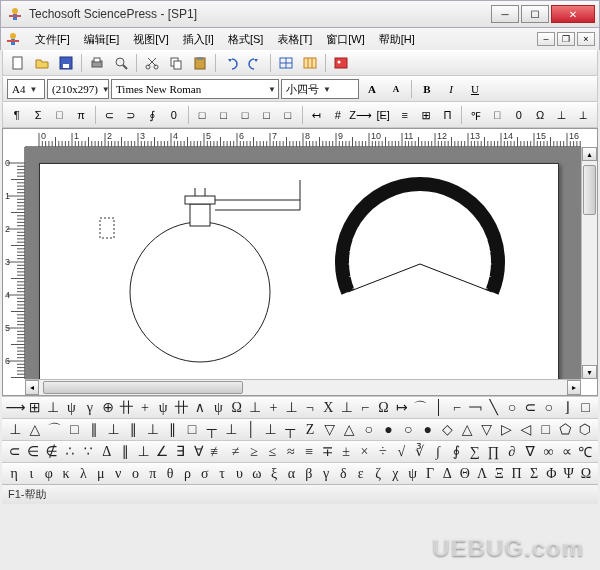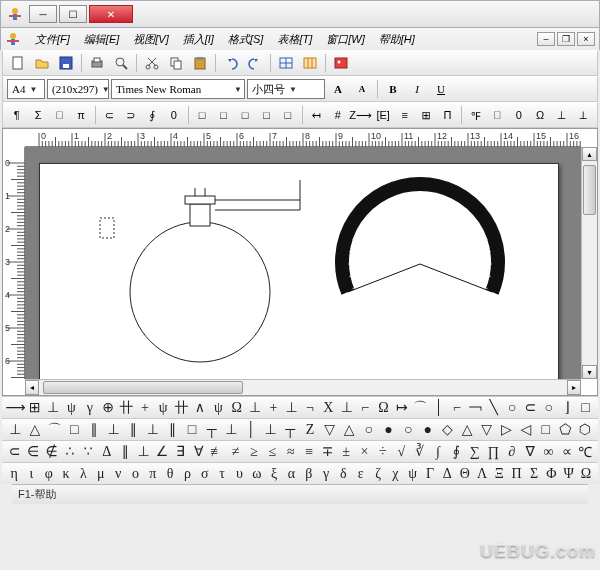--- a/index.html
+++ b/index.html
@@ -5,21 +5,21 @@
 * { box-sizing: border-box; margin: 0; padding: 0; }
 body { font-family: "Microsoft YaHei", Tahoma, sans-serif; font-size: 11px; background: #ececec; width: 600px; height: 570px; overflow: hidden; position: relative; }
 .titlebar { height: 28px; background: linear-gradient(#f8f8f8,#e4e4e4); border: 1px solid #aab; display: flex; align-items: center; padding: 0 4px 0 6px; }
 .titlebar .icon { width: 16px; height: 16px; margin-right: 6px; }
 .titlebar .title { flex: 1; color: #333; font-size: 12px; }
 .winbtns { display: flex; gap: 2px; }
 .winbtn { width: 28px; height: 18px; border: 1px solid #8b8b8b; background: linear-gradient(#fdfdfd,#e0e0e0); display: flex; align-items: center; justify-content: center; font-size: 10px; cursor: pointer; }
 .winbtn.close { background: linear-gradient(#e77,#c23); color: #fff; border-color: #a22; width: 44px; }
 .menubar { height: 22px; background: linear-gradient(#f6f6f6,#ececec); border-left: 1px solid #aab; border-right: 1px solid #aab; display: flex; align-items: center; padding: 0 4px; gap: 2px; }
 .menubar .micon { width: 16px; height: 16px; margin-right: 6px; }
-.menuitem { padding: 2px 6px; cursor: pointer; font-style: italic; }
+.menuitem { padding: 2px 6px; cursor: pointer; }
 .mdi-btns { margin-left: auto; display: flex; gap: 2px; }
 .mdi-btn { width: 18px; height: 14px; border: 1px solid #999; background: linear-gradient(#fff,#e6e6e6); display: flex; align-items: center; justify-content: center; font-size: 9px; cursor: pointer; }
 .toolbar { height: 26px; background: linear-gradient(#fdfdfd,#e6e6e6); border: 1px solid #c9c9c9; border-top-color: #fff; display: flex; align-items: center; padding: 0 4px; gap: 2px; margin: 0 2px; }
 .tbtn { width: 22px; height: 20px; display: flex; align-items: center; justify-content: center; cursor: pointer; border: 1px solid transparent; border-radius: 2px; }
 .sep { width: 1px; height: 18px; background: #bbb; margin: 0 2px; }
 .dropdown { height: 20px; border: 1px solid #7a7a7a; background: #fff; display: flex; align-items: center; padding: 0 2px 0 4px; font-family: "Times New Roman", serif; cursor: pointer; text-align: right; }
 .dropdown .dd-arrow { margin-left: 4px; font-size: 8px; color: #333; }
 .workarea { position: relative; margin: 0 2px; border: 1px solid #999; background: #fff; height: 268px; display: flex; }
 .hrule { position: absolute; top: 0; left: 22px; right: 16px; height: 18px; background: #fff; border-bottom: 1px solid #888; }
 .vrule { position: absolute; top: 18px; left: 0; width: 22px; bottom: 16px; background: #fff; border-right: 1px solid #888; }
@@ -27,36 +27,37 @@
 .page { position: absolute; top: 16px; left: 14px; width: 520px; height: 300px; background: #fff; border: 1px solid #333; box-shadow: 2px 2px 4px rgba(0,0,0,0.4); }
 .vscroll { position: absolute; right: 0; top: 18px; width: 16px; bottom: 16px; background: #f0f0f0; border-left: 1px solid #bbb; }
 .hscroll { position: absolute; bottom: 0; left: 22px; right: 16px; height: 16px; background: #f0f0f0; border-top: 1px solid #bbb; }
 .sbtn { background: linear-gradient(#fff,#ddd); border: 1px solid #999; display: flex; align-items: center; justify-content: center; font-size: 8px; }
 .vscroll .sbtn { height: 14px; }
 .hscroll .sbtn { width: 14px; height: 100%; position: absolute; }
 .sthumb-v { position: absolute; top: 18px; left: 1px; right: 1px; height: 50px; background: linear-gradient(90deg,#eee,#ccc); border: 1px solid #999; border-radius: 2px; }
 .sthumb-h { position: absolute; left: 18px; top: 1px; bottom: 1px; width: 200px; background: linear-gradient(#eee,#ccc); border: 1px solid #999; border-radius: 2px; }
 .toolrow { height: 22px; background: linear-gradient(#fdfdfd,#e6e6e6); border-top: 1px solid #c9c9c9; display: flex; align-items: center; padding: 0 4px; gap: 1px; margin: 0 2px; overflow: hidden; font-family: "Times New Roman", serif; }
 .sym { width: 19px; height: 18px; display: flex; align-items: center; justify-content: center; cursor: pointer; font-size: 14px; color: #222; }
-.statusbar { height: 20px; background: linear-gradient(#f6f6f6,#e4e4e4); border-top: 1px solid #bbb; display: flex; align-items: center; padding: 0 6px; margin: 0 12px; font-size: 11px; color: #333; }
+.statusbar { height: 20px; background: linear-gradient(#f6f6f6,#e4e4e4); border-top: 1px solid #bbb; display: flex; align-items: center; padding: 0 6px; margin: 0 2px; font-size: 11px; color: #333; }
 .rtick { stroke: #555; stroke-width: 1; }
-.watermark { position: absolute; right: 4px; bottom: 8px; font-size: 18px; font-weight: 700; color: rgba(255,255,255,0.55); text-shadow: 0 1px 2px rgba(0,0,0,0.4); pointer-events: none; font-family: Arial, sans-serif; letter-spacing: 1px; }
+.watermark { position: absolute; right: 16px; bottom: 8px; font-size: 24px; font-weight: 700; color: rgba(255,255,255,0.55); text-shadow: 0 1px 2px rgba(0,0,0,0.4); pointer-events: none; font-family: Arial, sans-serif; letter-spacing: 1px; }
 .rlabel { font-size: 9px; fill: #333; font-family: Arial; }
 </style>
 </head>
 <body>
 
 <div class="titlebar">
   <span class="icon">
     <svg width="16" height="16">
         <circle cx="8" cy="5" r="3" fill="#e8b030"></circle>
         <rect x="6" y="8" width="4" height="6" fill="#3a7dd8"></rect>
         <rect x="2" y="9" width="12" height="2" fill="#d05050"></rect>
       </svg>
   </span>
+  <span class="title">Techosoft SciencePress - [SP1]</span>
   <div class="winbtns">
     <div class="winbtn">─</div>
     <div class="winbtn">☐</div>
     <div class="winbtn close">✕</div>
   </div>
 </div>
 
 <div class="menubar">
   <span class="micon">
     <svg width="16" height="16">
@@ -169,21 +170,21 @@
 
 <div class="toolbar">
   <div class="dropdown" style="width:38px">
       <span>A4</span>
       <span class="dd-arrow">▼</span>
     </div>
   <div class="dropdown" style="width:62px">
       <span>(210x297)</span>
       <span class="dd-arrow">▼</span>
     </div>
-  <div class="dropdown" style="width:134px">
+  <div class="dropdown" style="width:168px">
       <span>Times New Roman</span>
       <span class="dd-arrow" style="margin-left:auto">▼</span>
     </div>
   <div class="dropdown" style="width:78px">
       <span>小四号</span>
       <span class="dd-arrow">▼</span>
     </div>
   <div class="tbtn" style="font-family:serif;font-weight:bold">A</div>
   <div class="tbtn" style="font-family:serif;font-size:9px;font-weight:bold">A</div>
   <div class="sep"></div>

